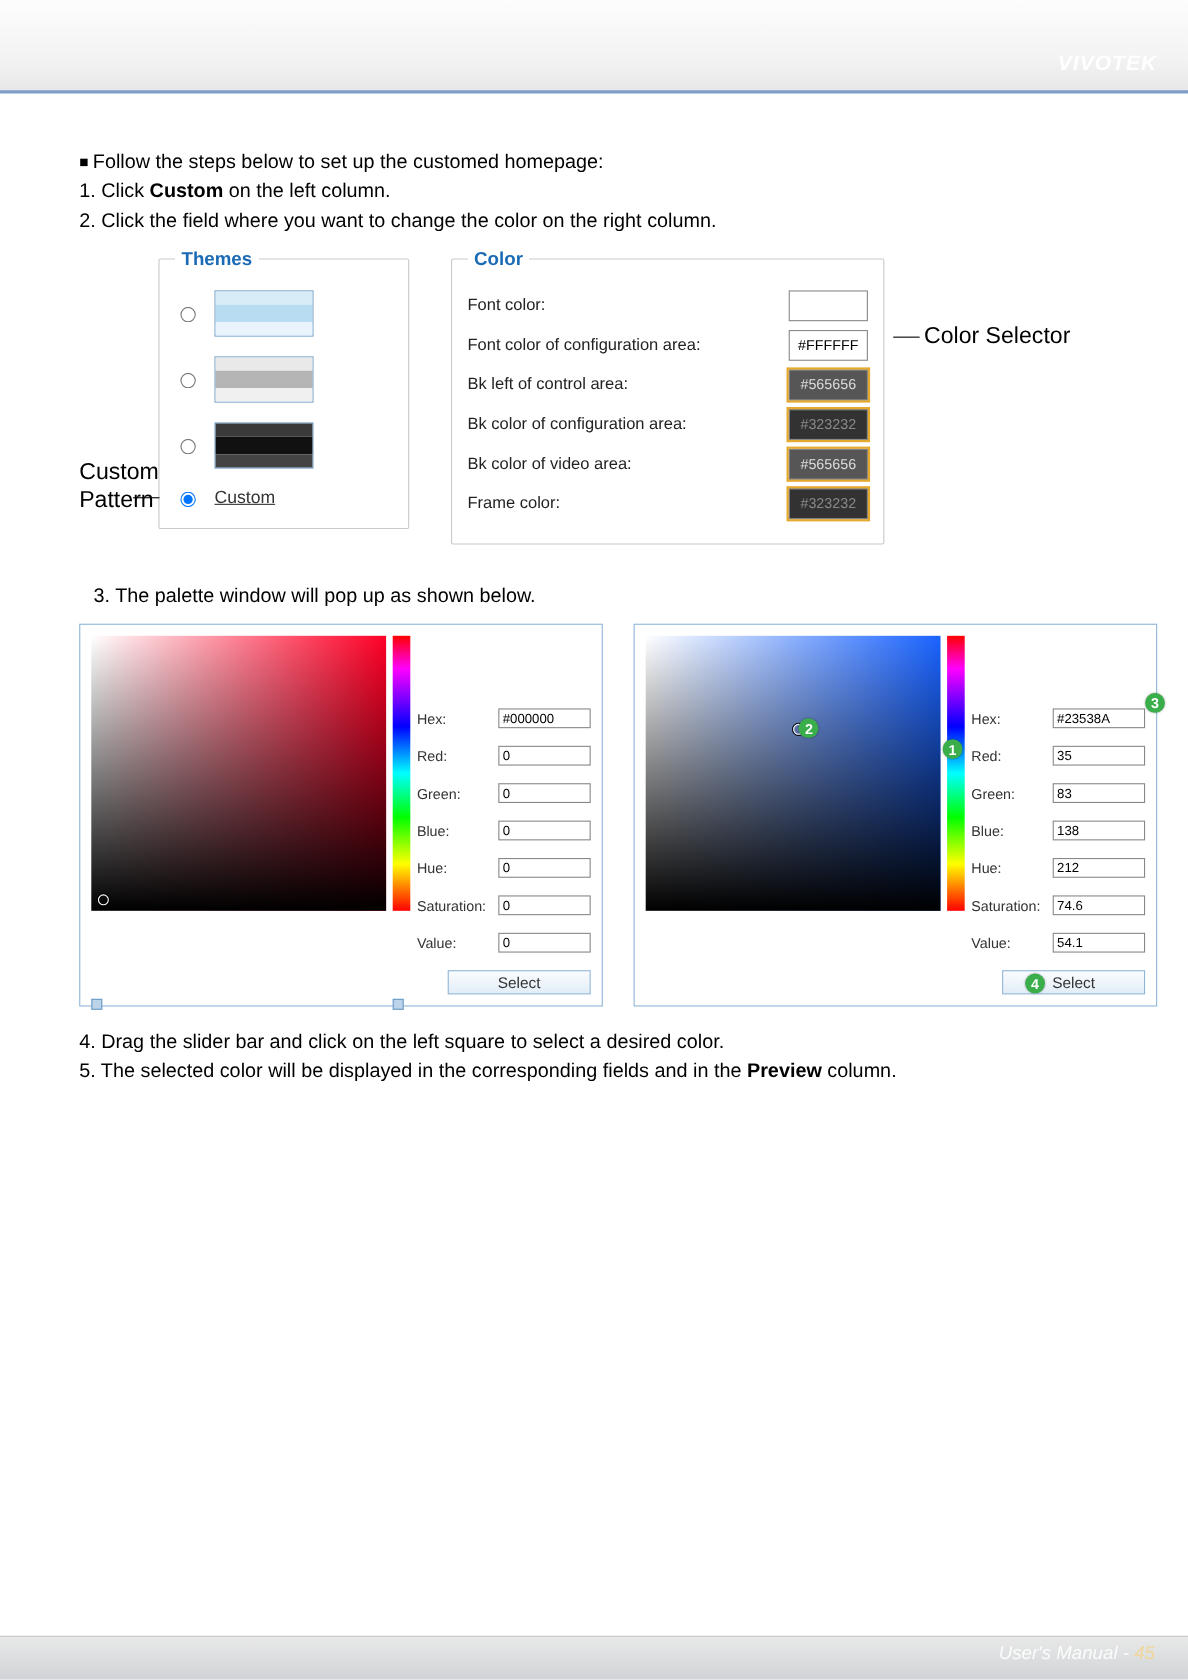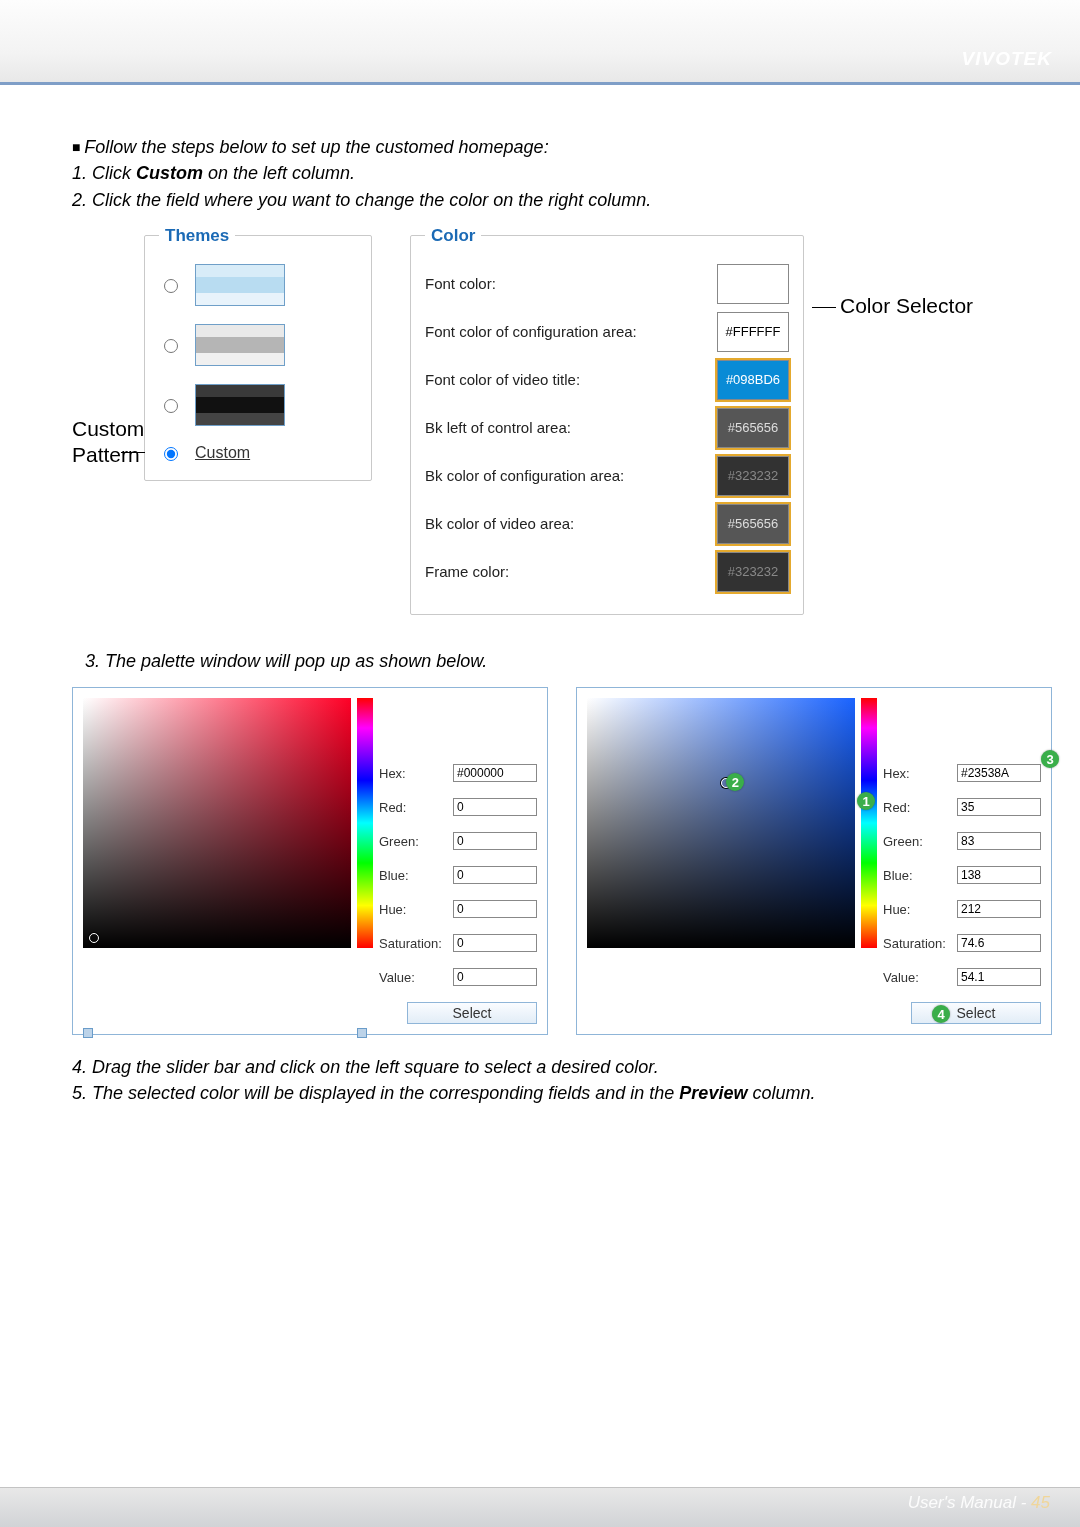--- a/index.html
+++ b/index.html
@@ -25,21 +25,21 @@
     top: 48px;
     color: #ffffff;
     font-weight: bold;
     font-style: italic;
     font-size: 19px;
     letter-spacing: 1px;
   }
   .content {
     padding: 50px 28px 0 72px;
   }
-  p { margin: 0 0 2px 0; line-height: 1.35; font-style: italic; }
+  p { margin: 0 0 2px 0; line-height: 1.35; }
   .bullet::before { content: "■ "; font-size: 14px; vertical-align: 1px; }
 
   
   .panel-row {
     display: flex;
     align-items: flex-start;
     margin-top: 14px;
     gap: 0;
   }
   .side-label {
@@ -106,21 +106,21 @@
   }
   .color-row {
     display: flex;
     align-items: center;
     margin: 8px 0;
     font-size: 15px;
     color: #222;
   }
   .color-row .lbl { flex: 1; }
   .hexswatch {
-    width: 72px; height: 40px;
+    width: 72px; height: 28px;
     border: 1px solid #888;
     font-size: 13px;
     display: flex; align-items: center; justify-content: center;
     cursor: pointer;
   }
   .hexswatch.sel { outline: 2px solid #e4a92e; outline-offset: 0; }
   .panel-wrap { display: flex; align-items: flex-start; }
 
   
   .palettes {
@@ -293,24 +293,20 @@
         <div id="color-rows-host">
             <div class="color-row">
               <span class="lbl">Font color:</span>
               <div class="hexswatch" style="background: rgb(255, 255, 255); color: rgb(0, 0, 0);"></div>
             </div>
             <div class="color-row">
               <span class="lbl">Font color of configuration area:</span>
               <div class="hexswatch" style="background: rgb(255, 255, 255); color: rgb(0, 0, 0);">#FFFFFF</div>
             </div>
             <div class="color-row">
-              <span class="lbl">Font color of video title:</span>
-              <div class="hexswatch sel" style="background: rgb(9, 139, 214); color: rgb(255, 255, 255);">#098BD6</div>
-            </div>
-            <div class="color-row">
               <span class="lbl">Bk left of control area:</span>
               <div class="hexswatch sel" style="background: rgb(86, 86, 86); color: rgb(221, 221, 221);">#565656</div>
             </div>
             <div class="color-row">
               <span class="lbl">Bk color of configuration area:</span>
               <div class="hexswatch sel" style="background: rgb(50, 50, 50); color: rgb(136, 136, 136);">#323232</div>
             </div>
             <div class="color-row">
               <span class="lbl">Bk color of video area:</span>
               <div class="hexswatch sel" style="background: rgb(86, 86, 86); color: rgb(221, 221, 221);">#565656</div>

